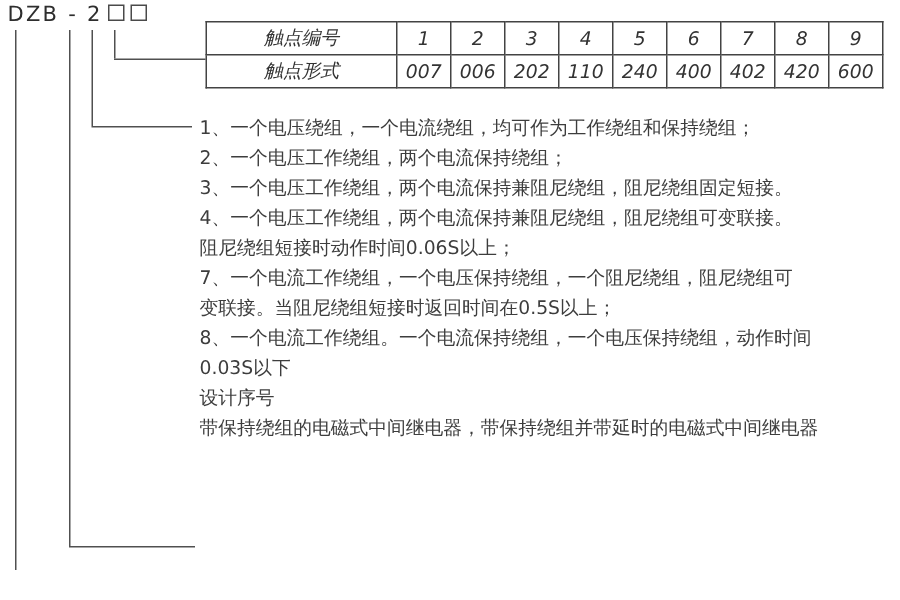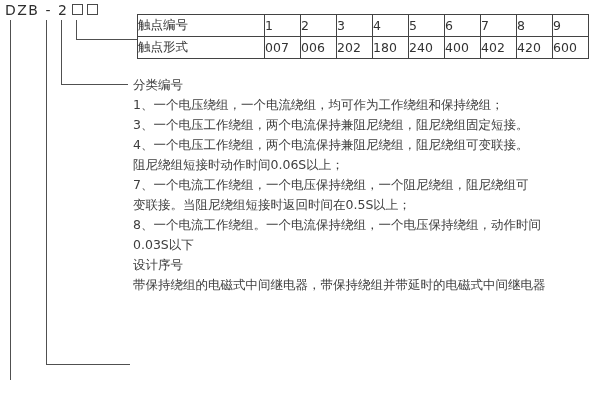--- a/index.html
+++ b/index.html
@@ -18,22 +18,22 @@
   }
   .vline, .hline { position:absolute; background:#505050; }
   .vline { width:1px; }
   .hline { height:1px; }
   .contact-table {
     position:absolute; left:137px; top:14px;
     border-collapse:collapse; table-layout:fixed;
   }
   .contact-table td {
     border:1px solid #434343; height:21px; padding:0;
-    text-align:left; vertical-align:middle;
-    font-size:12.5px; color:#333333; overflow:hidden;
+    text-align:center; vertical-align:middle;
+    font-size:12.5px; color:#333333; overflow:hidden;font-style:italic;
   }
   .textcol {
     position:absolute; left:133px; top:75px; width:462px;
     font-size:12.5px; line-height:20px; color:#3d3d3d; white-space:nowrap;
   }
 </style>
 </head>
 <body>
 
 <div class="sheet">
@@ -75,33 +75,33 @@
       <td>6</td>
       <td>7</td>
       <td>8</td>
       <td>9</td>
     </tr>
     <tr>
       <td>触点形式</td>
       <td>007</td>
       <td>006</td>
       <td>202</td>
-      <td>180</td>
+      <td>110</td>
       <td>240</td>
       <td>400</td>
       <td>402</td>
       <td>420</td>
       <td>600</td>
     </tr>
   </tbody>
     </table>
 
   <div class="textcol">
-    <div>分类编号</div>
     <div>1、一个电压绕组，一个电流绕组，均可作为工作绕组和保持绕组；</div>
+    <div>2、一个电压工作绕组，两个电流保持绕组；</div>
     <div>3、一个电压工作绕组，两个电流保持兼阻尼绕组，阻尼绕组固定短接。</div>
     <div>4、一个电压工作绕组，两个电流保持兼阻尼绕组，阻尼绕组可变联接。</div>
     <div>阻尼绕组短接时动作时间0.06S以上；</div>
     <div>7、一个电流工作绕组，一个电压保持绕组，一个阻尼绕组，阻尼绕组可</div>
     <div>变联接。当阻尼绕组短接时返回时间在0.5S以上；</div>
     <div>8、一个电流工作绕组。一个电流保持绕组，一个电压保持绕组，动作时间</div>
     <div>0.03S以下</div>
     <div>设计序号</div>
     <div>带保持绕组的电磁式中间继电器，带保持绕组并带延时的电磁式中间继电器</div>
   </div>

